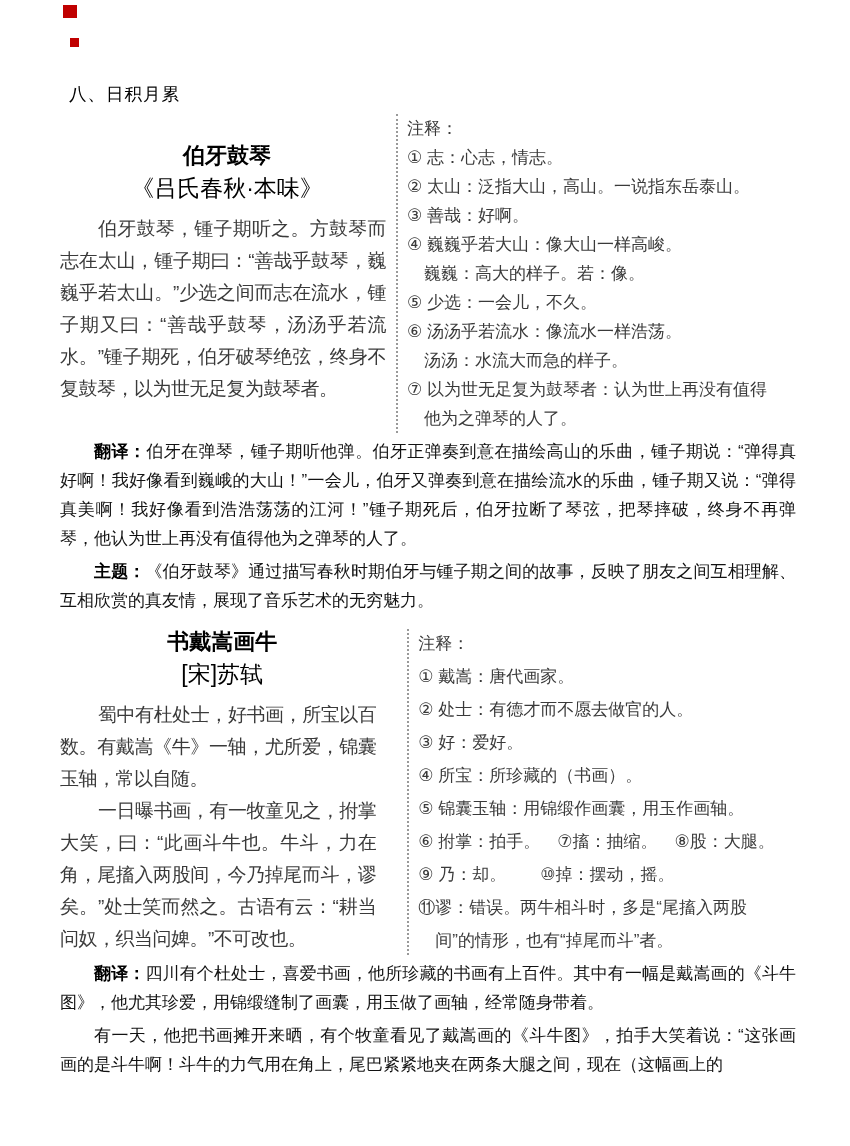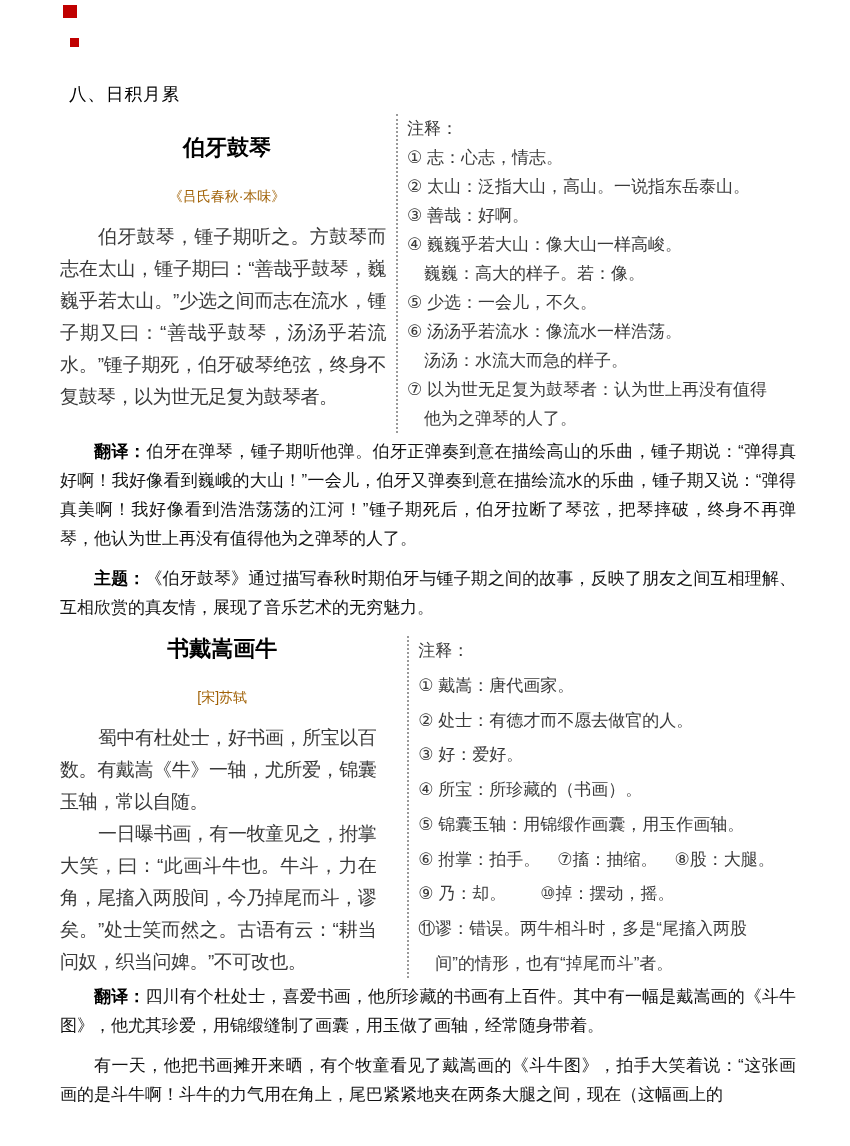--- a/index.html
+++ b/index.html
@@ -48,24 +48,24 @@
   .col-title {
     text-align: center;
     font-weight: bold;
     font-size: 22px;
     line-height: 26px;
     color: #000;
     font-family: "Liberation Serif", "DejaVu Serif", serif;
   }
   .col-sub {
     text-align: center;
-    font-size: 14px;
+    font-size: 23px;
     line-height: 34px;
-    margin-top: 18px;
-    color: #a16207;
+    margin-top: 2px;
+    color: #000000;
   }
   .classic {
     margin: 8px 8px 0 0;
     font-size: 19px;
     line-height: 32px;
     text-align: justify;
     text-indent: 2em;
     color: #3a3a3a;
     letter-spacing: -0.5px;
   }
@@ -82,21 +82,21 @@
   .trans {
     margin: 4px 0 0 60px;
     width: 736px;
     font-size: 17px;
     line-height: 29px;
     text-align: justify;
     text-indent: 2em;
     color: #121212;
     font-family: Liberation Sans, sans-serif;
   }
-  .trans.tight { margin-top: 11px; }
+  .trans.tight { margin-top: 4px; }
   .trans .lbl { font-weight: bold; color: #000; }
 </style>
 </head>
 <body>
 
 <div class="page">
 
   <div class="red-mark a"></div>
   <div class="red-mark b"></div>
 

